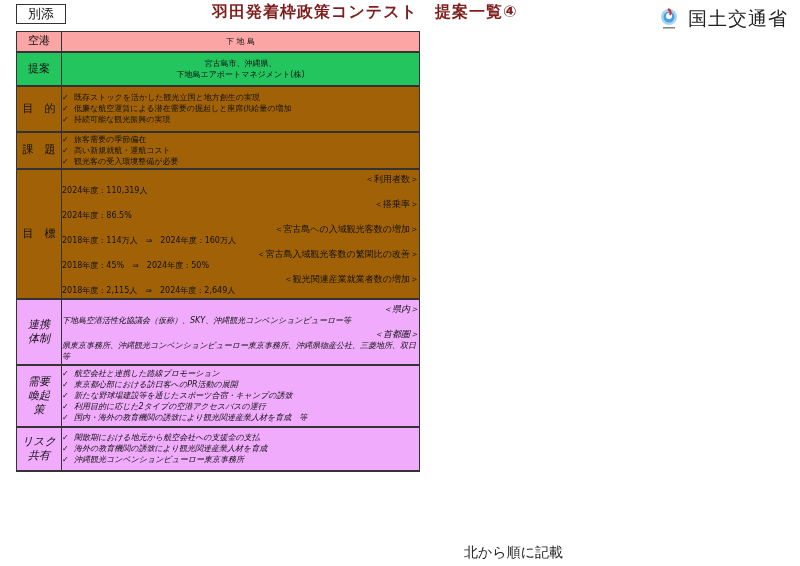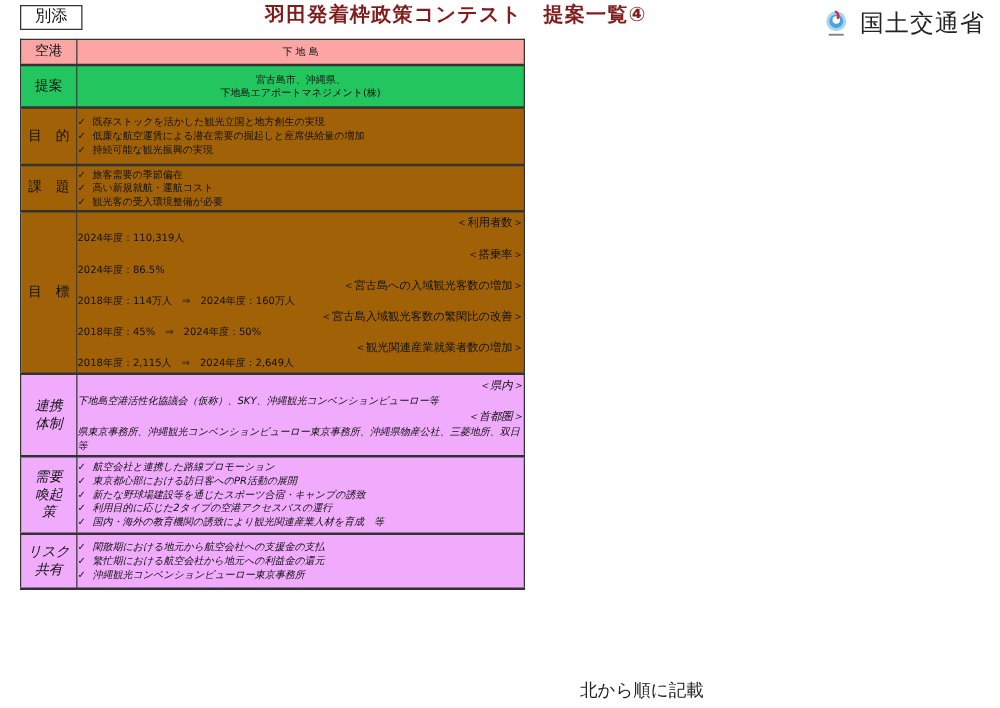--- a/index.html
+++ b/index.html
@@ -115,20 +115,20 @@
       <span class="chk"><span class="mark">✓</span><span>国内・海外の教育機関の誘致により観光関連産業人材を育成　等</span></span>
     </td>
   </tr>
   <tr class="green" style="height:44px">
     <td class="lbl">
       <span class="sub-v">リスク</span>
       <span class="sub-v">共有</span>
     </td>
     <td class="val">
       <span class="chk"><span class="mark">✓</span><span>閑散期における地元から航空会社への支援金の支払</span></span>
-      <span class="chk"><span class="mark">✓</span><span>繁忙期における航空会社から地元への利益金の還元</span></span>
+      <span class="chk"><span class="mark">✓</span><span>海外の教育機関の誘致により観光関連産業人材を育成</span></span>
       <span class="chk"><span class="mark">✓</span><span>沖縄観光コンベンションビューロー東京事務所</span></span>
     </td>
   </tr>
 </tbody>
   </table>
 
 <div class="footnote">北から順に記載</div>
 
 </body></html>

